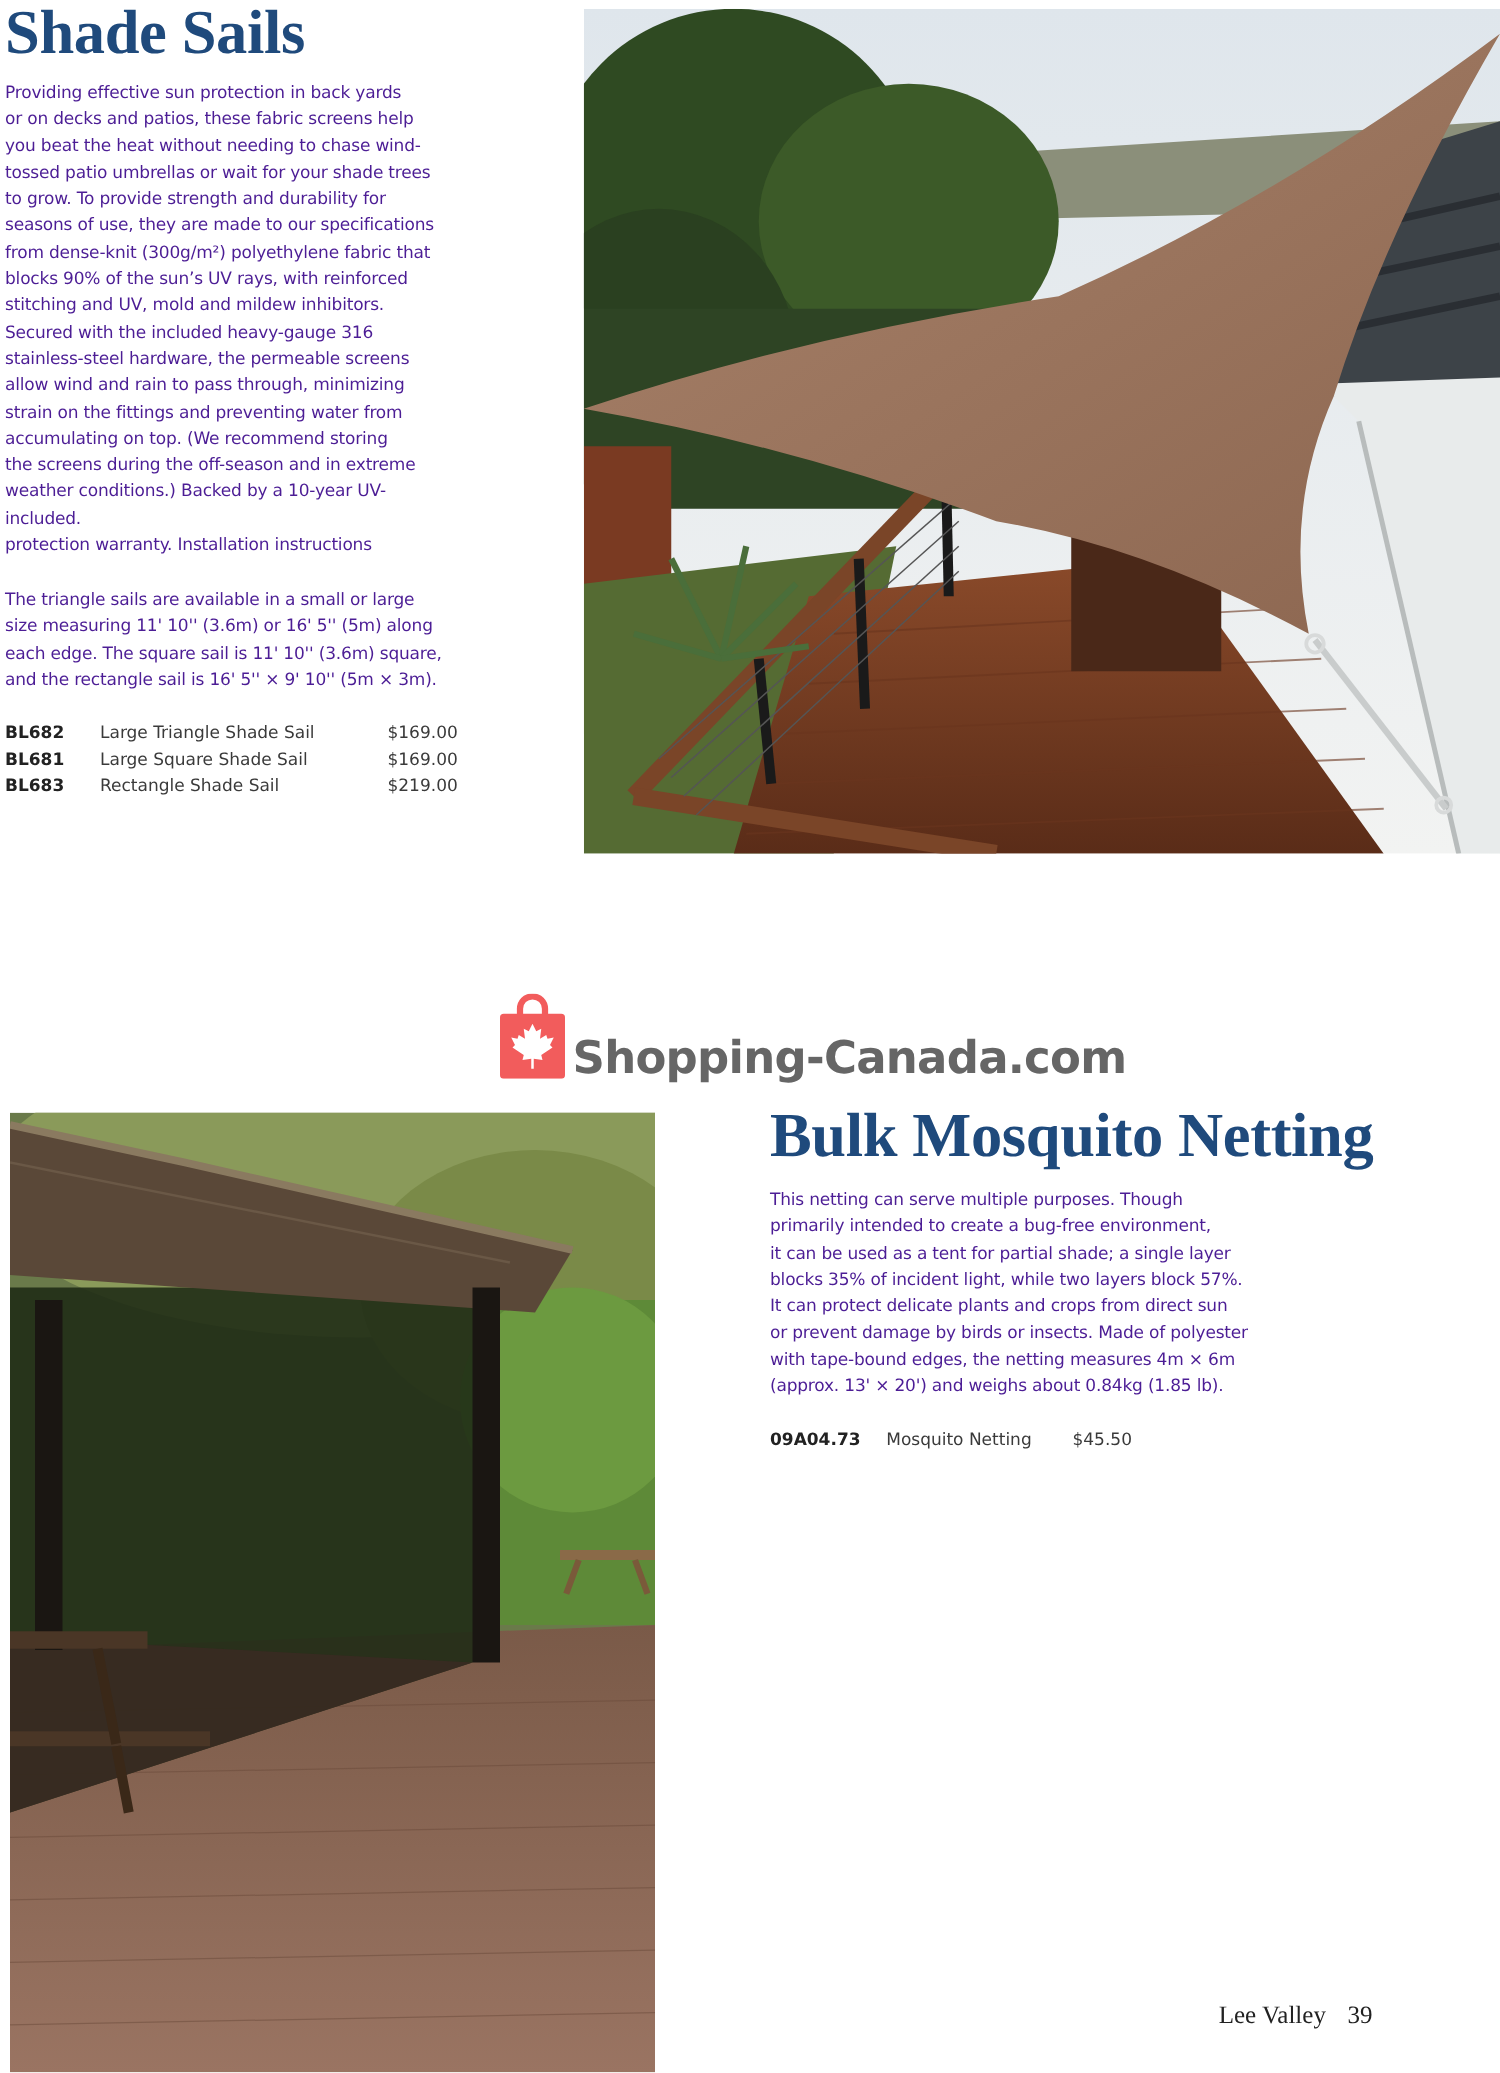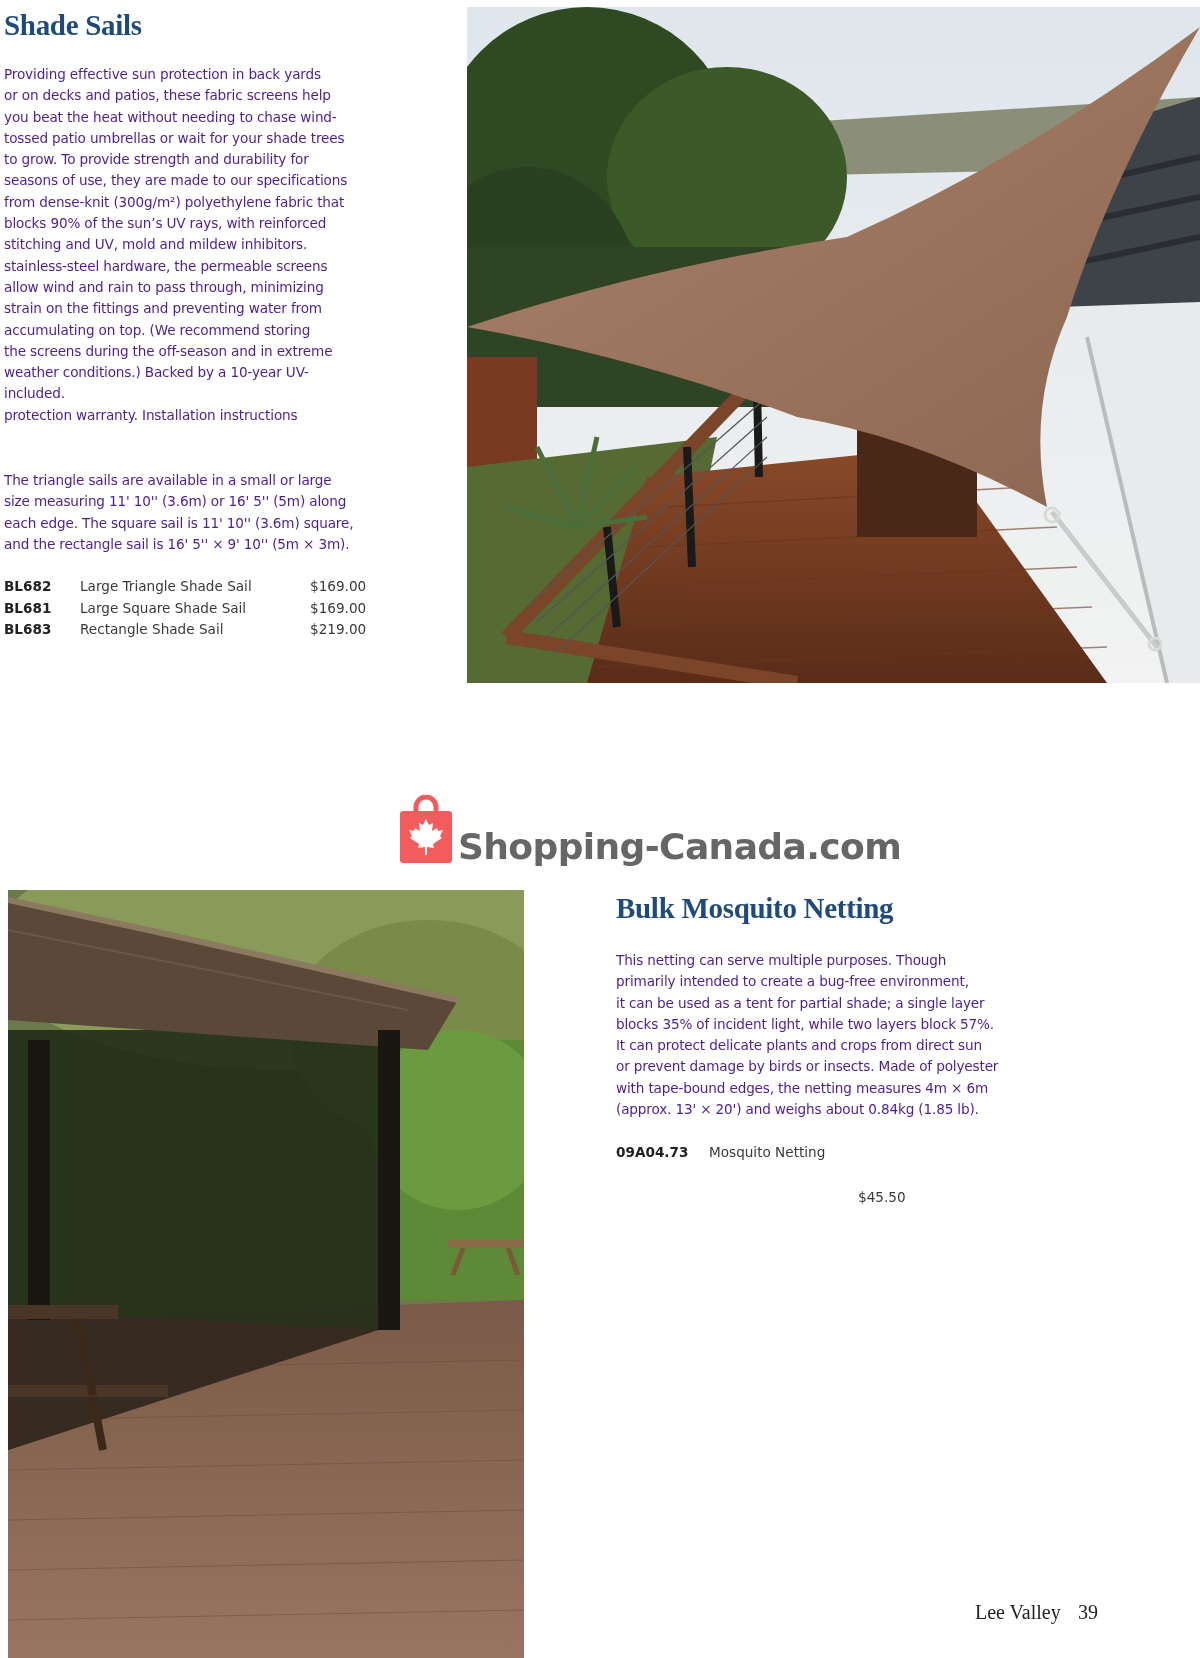--- a/index.html
+++ b/index.html
@@ -1,20 +1,20 @@
 <!DOCTYPE html>
 <html><head>
   <meta charset="utf-8">
   <style>
     html, body { margin: 0; padding: 0; background: #ffffff; }
     body { width: 1200px; height: 1658px; position: relative; overflow: hidden; }
     .abs { position: absolute; }
     .title {
       font-family: "Liberation Serif", "DejaVu Serif", serif;
-      font-weight: bold; color: #1f4a7c; font-size: 29px; line-height: 44px;
+      font-weight: bold; color: #1f4a7c; font-size: 50px; line-height: 44px;
       margin: 0; white-space: nowrap; letter-spacing: -0.3px;
     }
     .body-text {
       font-family: "DejaVu Sans", "Liberation Sans", sans-serif;
       color: #4c1d95; font-size: 13.6px; line-height: 21.3px; margin: 0;
       letter-spacing: -0.15px;
     }
     .body-text .line { display: block; white-space: nowrap; }
     .prod-row {
       font-family: "DejaVu Sans", "Liberation Sans", sans-serif;
@@ -43,20 +43,21 @@
 <div class="body-text abs" style="left:4px; top:64px; width:380px;">
   <span class="line">Providing effective sun protection in back yards</span>
   <span class="line">or on decks and patios, these fabric screens help</span>
   <span class="line">you beat the heat without needing to chase wind-</span>
   <span class="line">tossed patio umbrellas or wait for your shade trees</span>
   <span class="line">to grow. To provide strength and durability for</span>
   <span class="line">seasons of use, they are made to our specifications</span>
   <span class="line">from dense-knit (300g/m²) polyethylene fabric that</span>
   <span class="line">blocks 90% of the sun’s UV rays, with reinforced</span>
   <span class="line">stitching and UV, mold and mildew inhibitors.</span>
+  <span class="line">Secured with the included heavy-gauge 316</span>
   <span class="line">stainless-steel hardware, the permeable screens</span>
   <span class="line">allow wind and rain to pass through, minimizing</span>
   <span class="line">strain on the fittings and preventing water from</span>
   <span class="line">accumulating on top. (We recommend storing</span>
   <span class="line">the screens during the off-season and in extreme</span>
   <span class="line">weather conditions.) Backed by a 10-year UV-</span>
   <span class="line">included.</span>
   <span class="line">protection warranty. Installation instructions</span>
 </div>
 
@@ -225,18 +226,18 @@
   <span class="line">It can protect delicate plants and crops from direct sun</span>
   <span class="line">or prevent damage by birds or insects. Made of polyester</span>
   <span class="line">with tape-bound edges, the netting measures 4m × 6m</span>
   <span class="line">(approx. 13' × 20') and weighs about 0.84kg (1.85 lb).</span>
 </div>
 
 <div class="abs" style="left:616px; top:1142px; width:330px;">
   <div class="prod-row">
     <span class="code">09A04.73</span>
     <span class="name" style="left:93px;">Mosquito Netting</span>
-    <span class="price" style="left:242px;margin-top:45px;">$45.50</span>
+    <span class="price" style="left:242px;">$45.50</span>
   </div>
 </div>
 
 <div class="footer abs" style="left:975px; top:1601px;">Lee Valley</div>
 <div class="footer abs" style="left:1078px; top:1601px;">39</div>
 
 </body></html>

